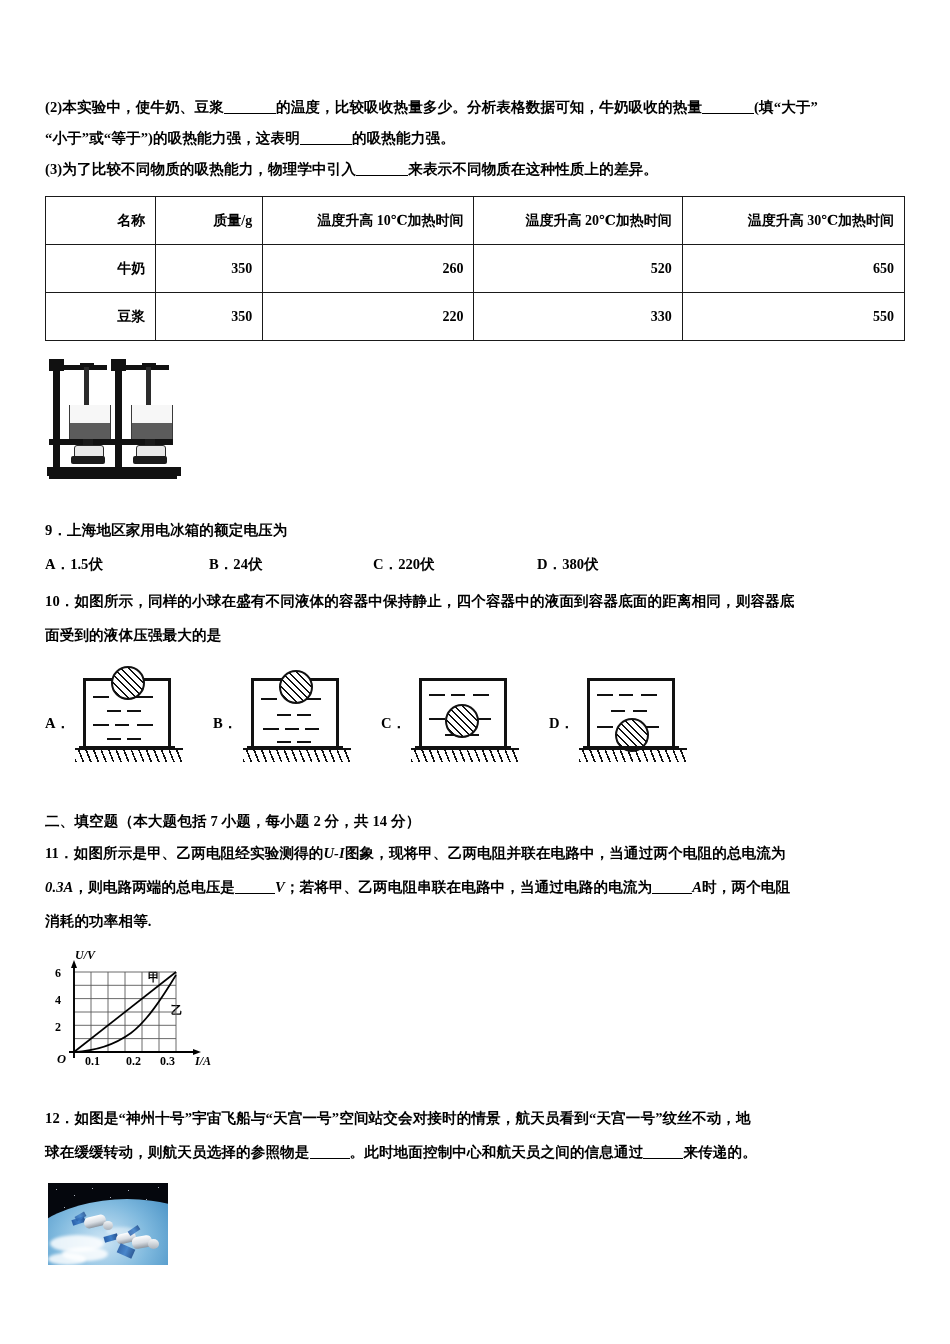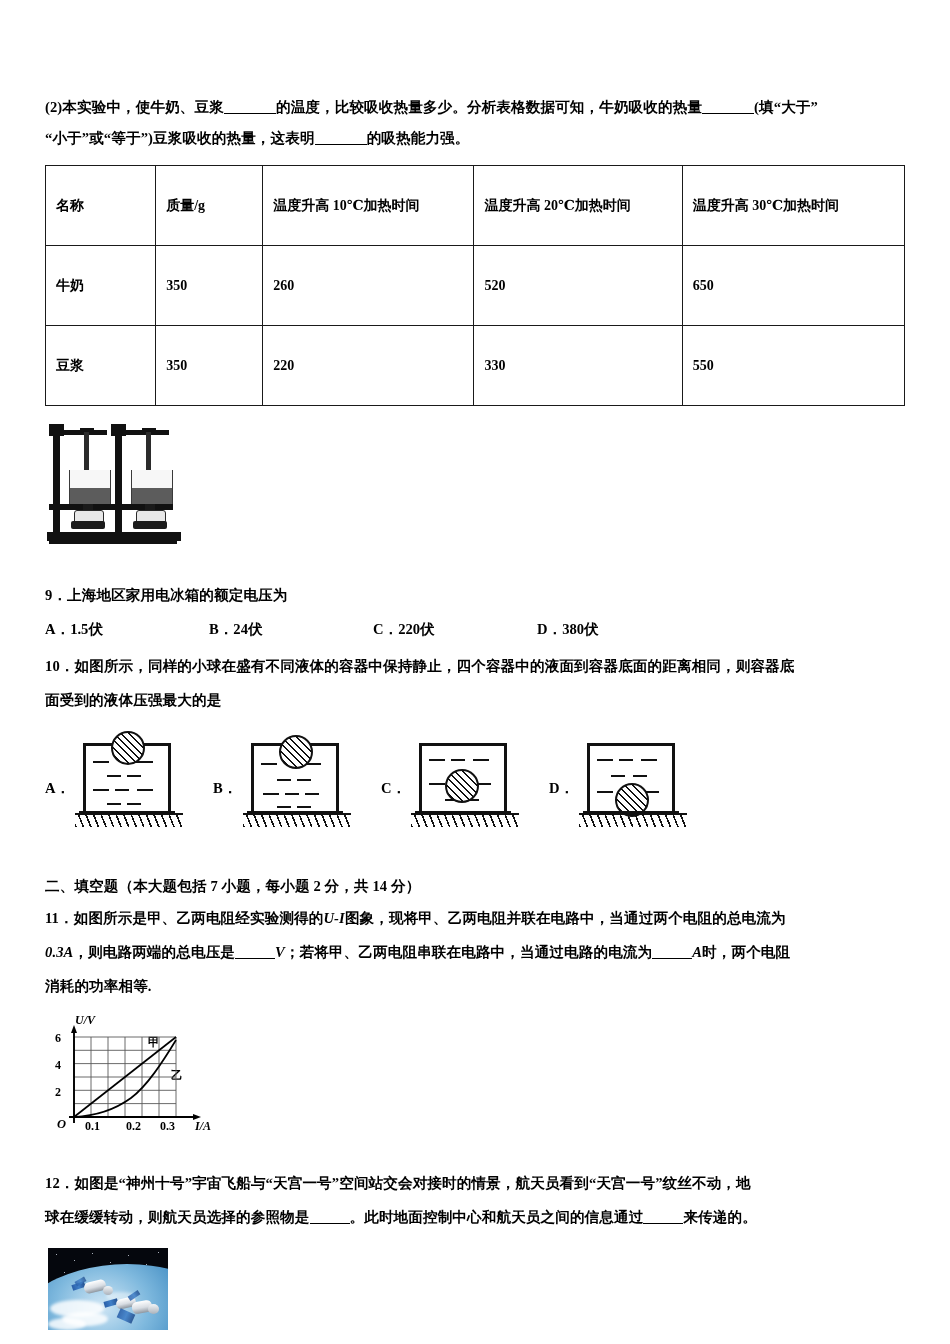--- a/index.html
+++ b/index.html
@@ -48,25 +48,25 @@
 
   
   table.data {
     border-collapse: collapse;
     width: 860px;
     margin-top: 12px;
     table-layout: fixed;
   }
   table.data th, table.data td {
     border: 1.3px solid #1a1a1a;
-    padding: 16px 10px;
+    padding: 0 10px;
     height: 47px;
     font-size: 14px;
     font-weight: 700;
-    text-align: left;
+    text-align: right;
     vertical-align: middle;
   }
   table.data th { font-weight: 700; }
   .c0 { width: 110px; }
   .c1 { width: 107px; }
   .c2 { width: 211px; }
   .c3 { width: 208px; }
   .c4 { width: 222px; }
 
   
@@ -210,23 +210,26 @@
 </head>
 <body>
 
 <div class="page">
   <div class="content">
 
     <p class="ptext">
       <span>(2)本实验中，使牛奶、豆浆</span><span class="blank w5"></span><span>的温度，比较吸收热量多少。分析表格数据可知，牛奶吸收的热量</span><span class="blank w5"></span><span>(填“大于”</span>
     </p>
     <p class="ptext">
-      <span>“小于”或“等于”)豆浆吸收的热量，这表明</span><span class="blank w5"></span><span>的吸热能力强。</span>
-    </p>
-
+      <span>“小于”或“等于”)的吸热能力强，这表明</span><span class="blank w5"></span><span>的吸热能力强。</span>
+    </p>
+
+    <p class="ptext">
+      <span>(3)为了比较不同物质的吸热能力，物理学中引入</span><span class="blank w5"></span><span>来表示不同物质在这种性质上的差异。</span>
+    </p>
 
     <table class="data">
       <colgroup>
         <col class="c0">
           <col class="c1">
           <col class="c2">
           <col class="c3">
           <col class="c4">
       </colgroup>
       <thead>

